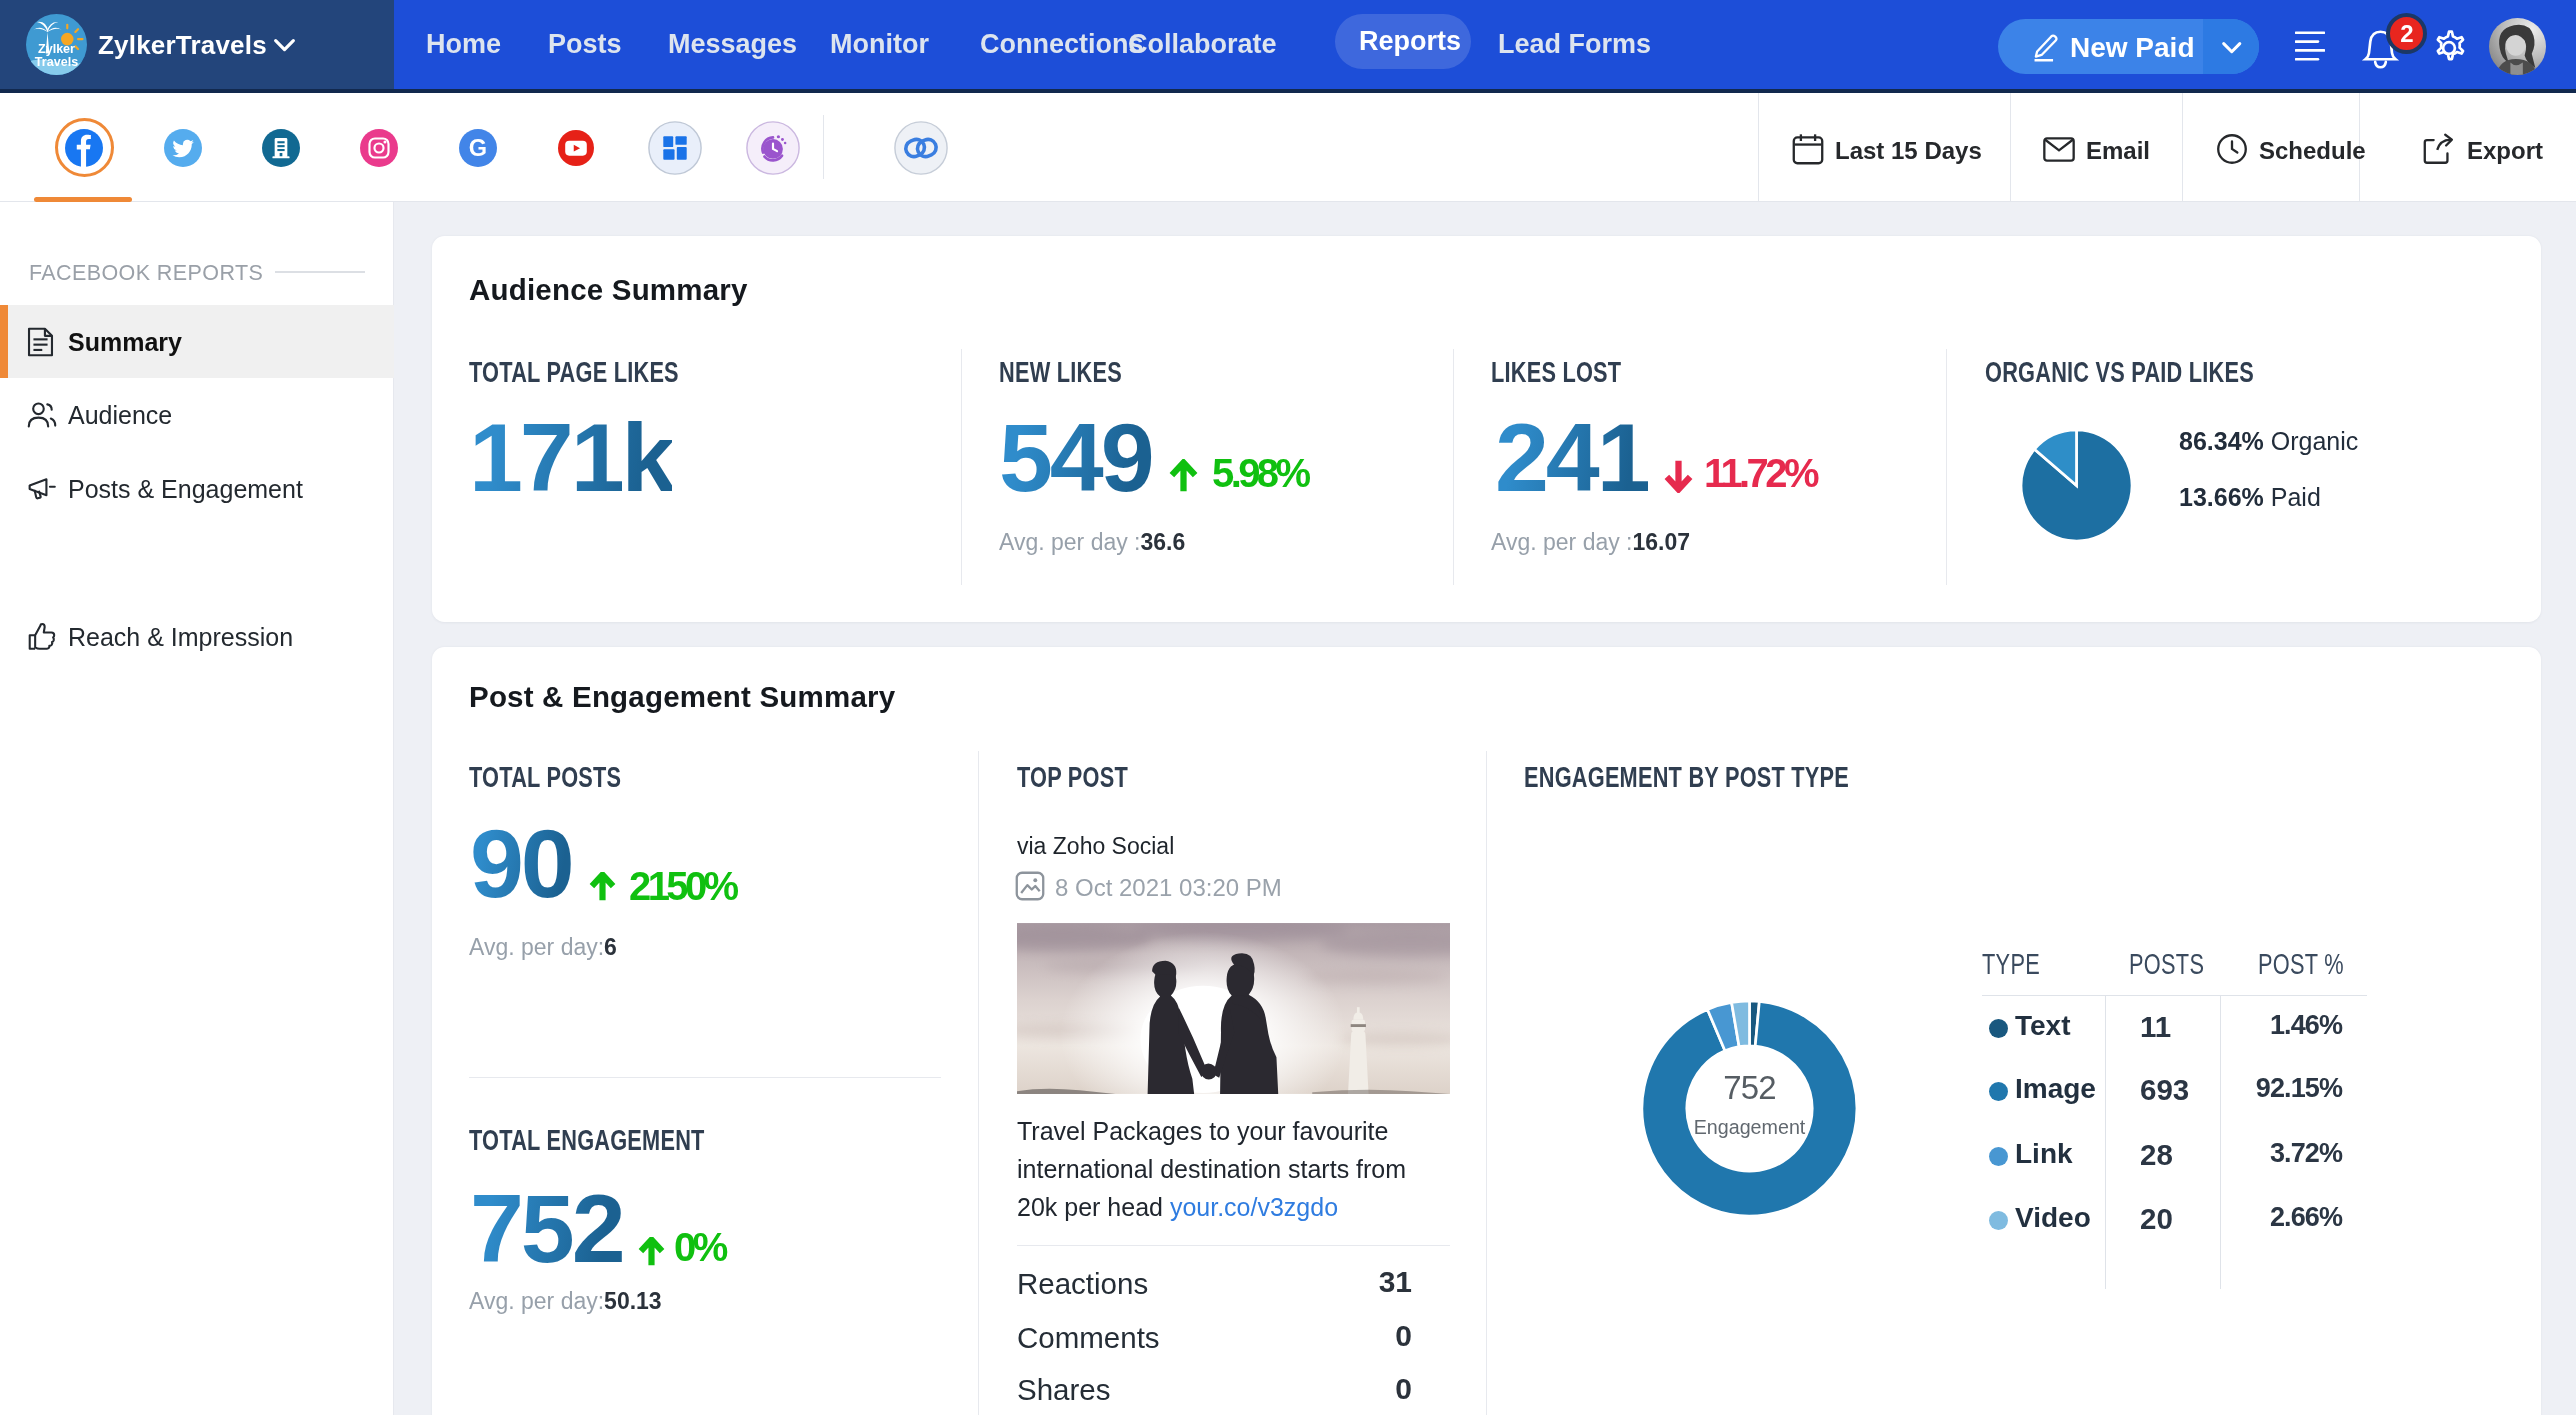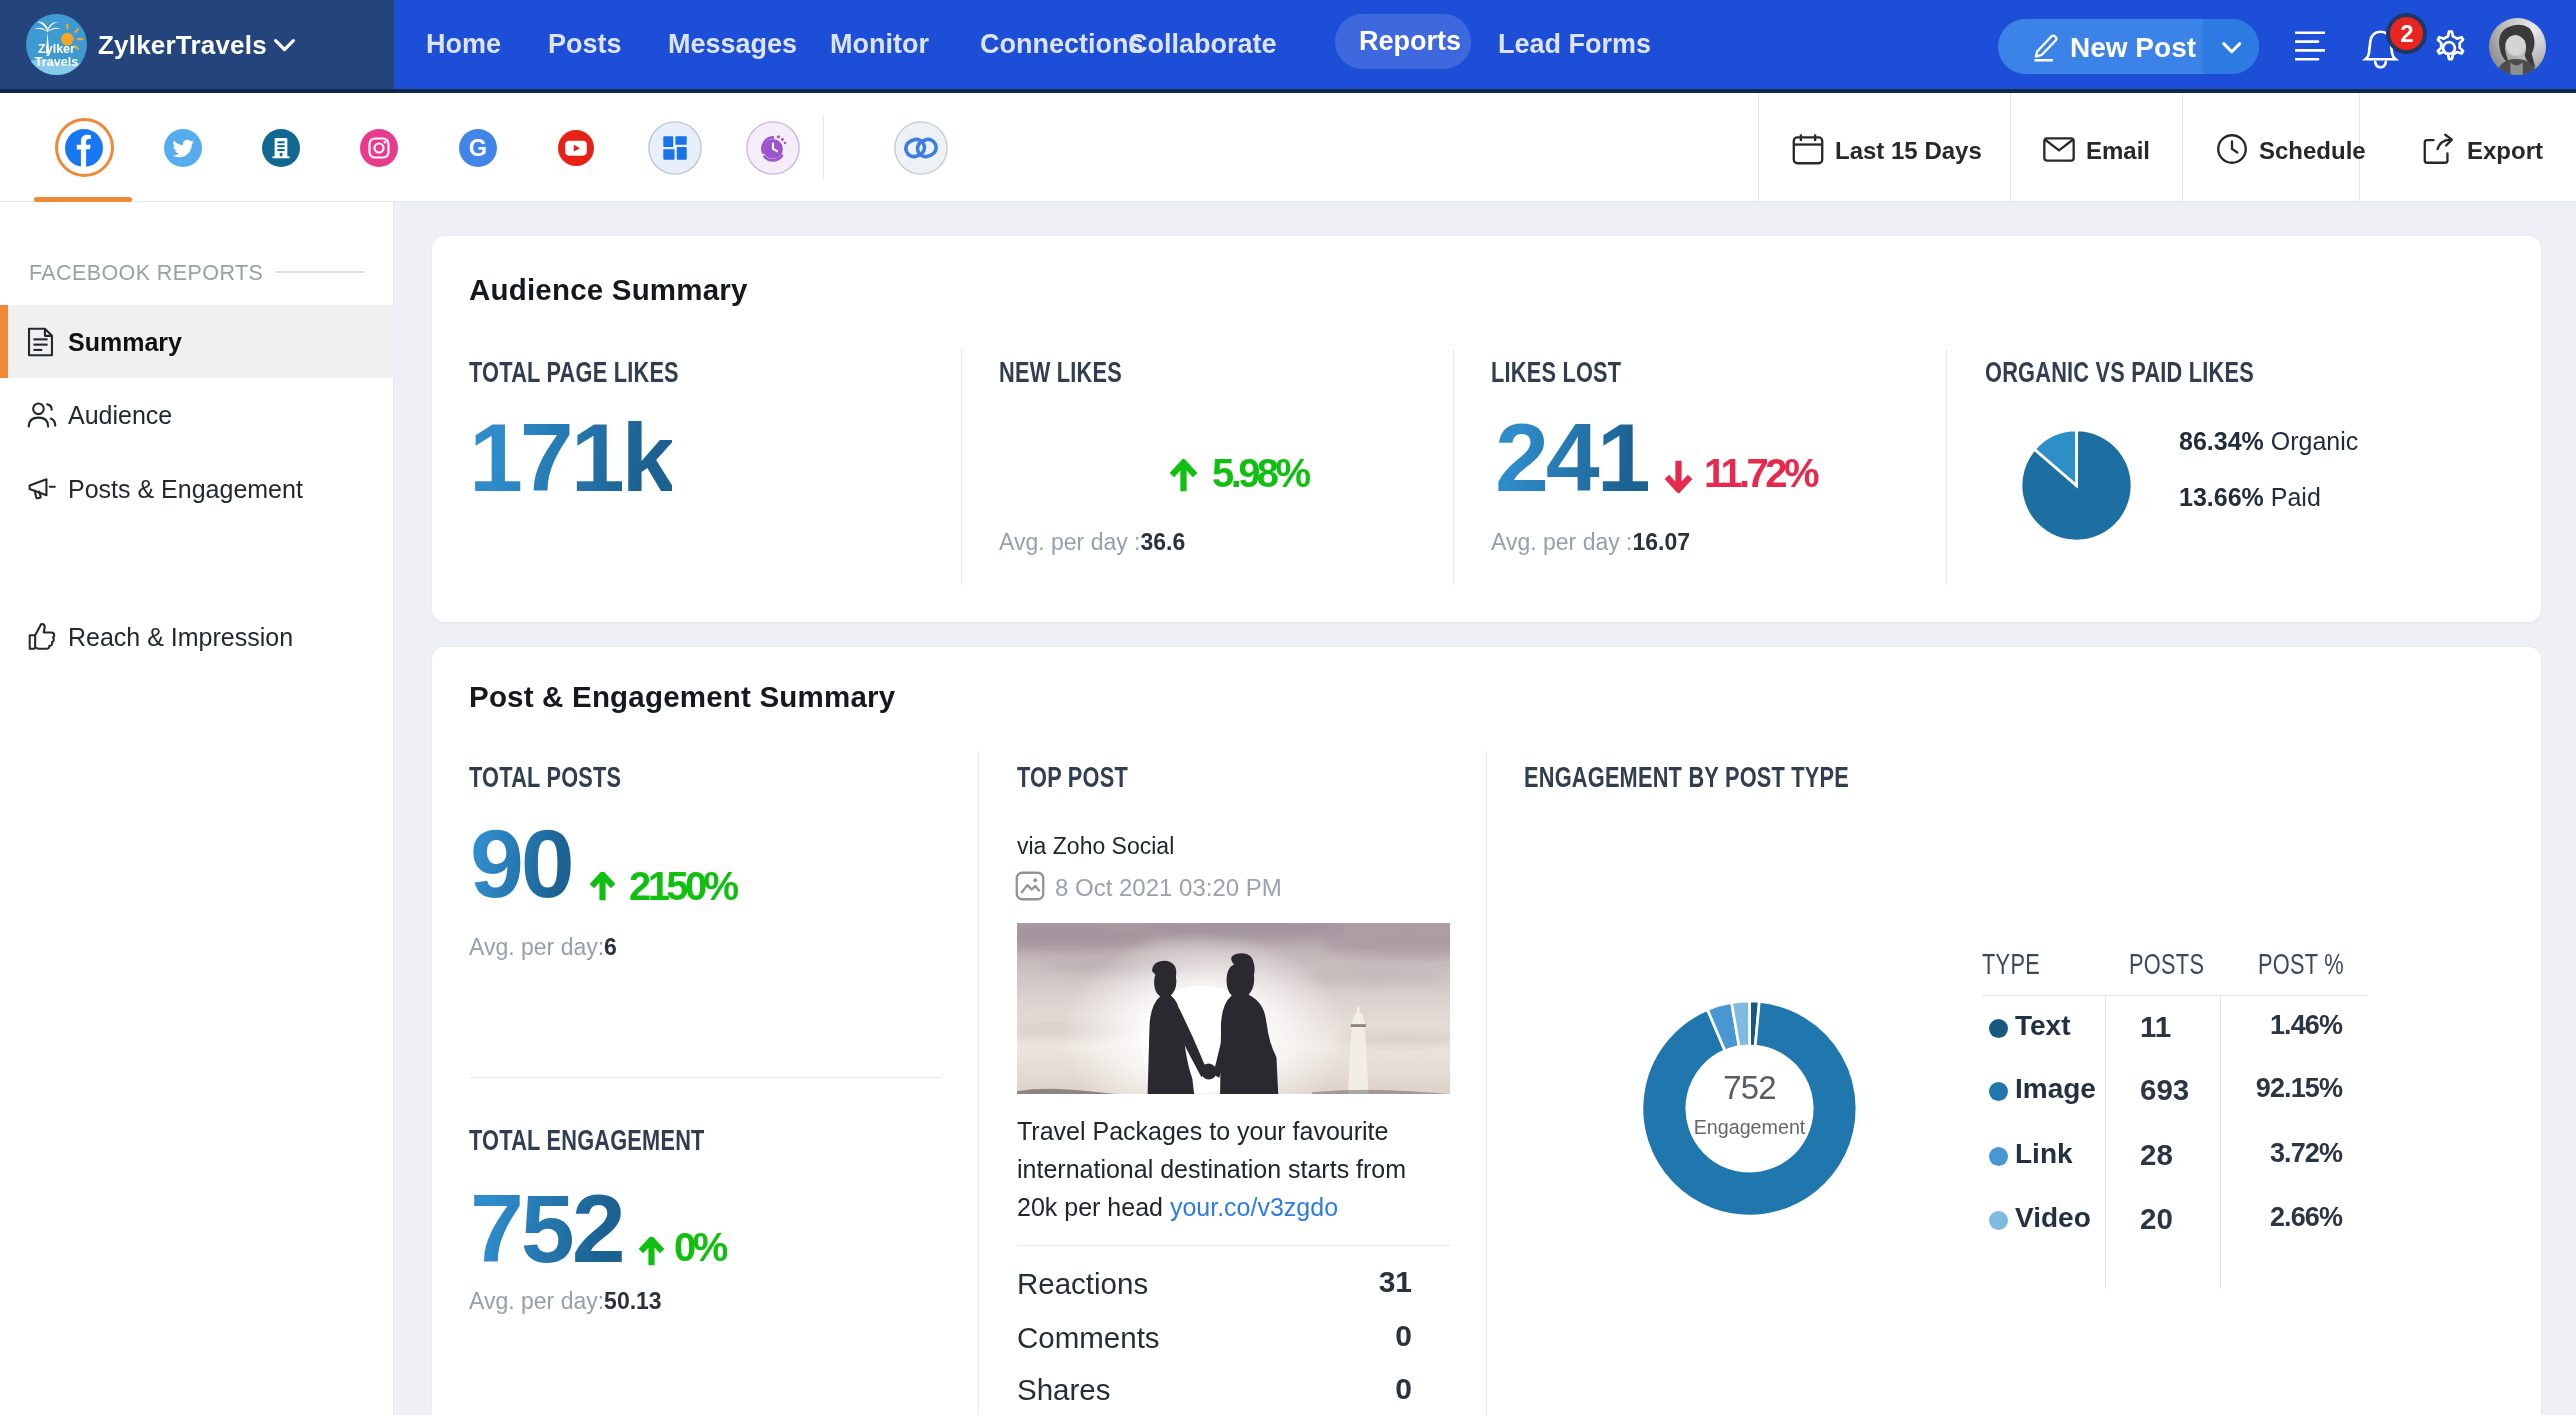--- a/index.html
+++ b/index.html
@@ -105,21 +105,21 @@
   <div id="pill-reports">
       <span>Reports</span>
     </div>
   <span class="navlink" style="left:1498px;">Lead Forms</span>
   <div id="newpost">
       <div class="chev"></div>
     <svg style="position:absolute; left:32px; top:13.4px;" width="32" height="30" viewBox="0 0 36 34">
       <path d="M8 22 L24 5 Q26 3 28.5 5.3 Q31 7.6 29 9.7 L13 26 L6.5 27.8 Z" fill="none" stroke="#fff" stroke-width="2.6" stroke-linejoin="round"></path>
       <line x1="5" y1="32" x2="26" y2="32" stroke="#fff" stroke-width="2.6"></line>
     </svg>
-    <span class="txt">New Post</span>
+    <span class="txt">New Paid</span>
     <svg style="position:absolute; right:17px; top:21.5px;" width="21.5" height="14.3" viewBox="0 0 24 16">
         <path d="M3 3 L12 12 L21 3" fill="none" stroke="#fff" stroke-width="3.4" stroke-linecap="round" stroke-linejoin="round"></path>
       </svg>
   </div>
   <svg style="position:absolute; left:2295px; top:31px;" width="30" height="30" viewBox="0 0 34 34">
     <g stroke="#fff" stroke-width="3" stroke-linecap="round">
       <line x1="1" y1="2" x2="33" y2="2"></line>
       <line x1="1" y1="12" x2="26" y2="12"></line>
       <line x1="1" y1="22" x2="33" y2="22"></line>
       <line x1="1" y1="32" x2="26" y2="32"></line>
@@ -296,20 +296,21 @@
   <div class="card" id="card1">
     <div class="ctitle" style="left:37px; top:37px;">Audience Summary</div>
     <div class="vdiv" style="left:529px; top:113px; height:236px;"></div>
     <div class="vdiv" style="left:1021px; top:113px; height:236px;"></div>
     <div class="vdiv" style="left:1514px; top:113px; height:236px;"></div>
 
     <div class="mlabel" style="left:37px; top:120px;">TOTAL PAGE LIKES</div>
     <div class="bignum" style="left:37px; top:166px;">171k</div>
 
     <div class="mlabel" style="left:567px; top:120px;">NEW LIKES</div>
+    <div class="bignum" style="left:567px; top:166px;">549</div>
     <svg class="pct-arrow" style="left:737px; top:223px;" width="29" height="34" viewBox="0 0 32 38">
         <path d="M16 36 L16 6 M3 18 L16 4 L29 18" fill="none" stroke="#10c010" stroke-width="7" stroke-linecap="butt"></path>
       </svg>
     <div class="pct-up" style="left:780px; top:215px;">5.98%</div>
     <div class="avg" style="left:567px; top:293px;">Avg. per day :<b>36.6</b></div>
 
     <div class="mlabel" style="left:1059px; top:120px;">LIKES LOST</div>
     <div class="bignum" style="left:1063px; top:166px;">241</div>
     <svg class="pct-arrow" style="left:1232px; top:223px;" width="29" height="34" viewBox="0 0 32 38">
         <path d="M16 2 L16 32 M3 20 L16 34 L29 20" fill="none" stroke="#e62a4e" stroke-width="7"></path>

